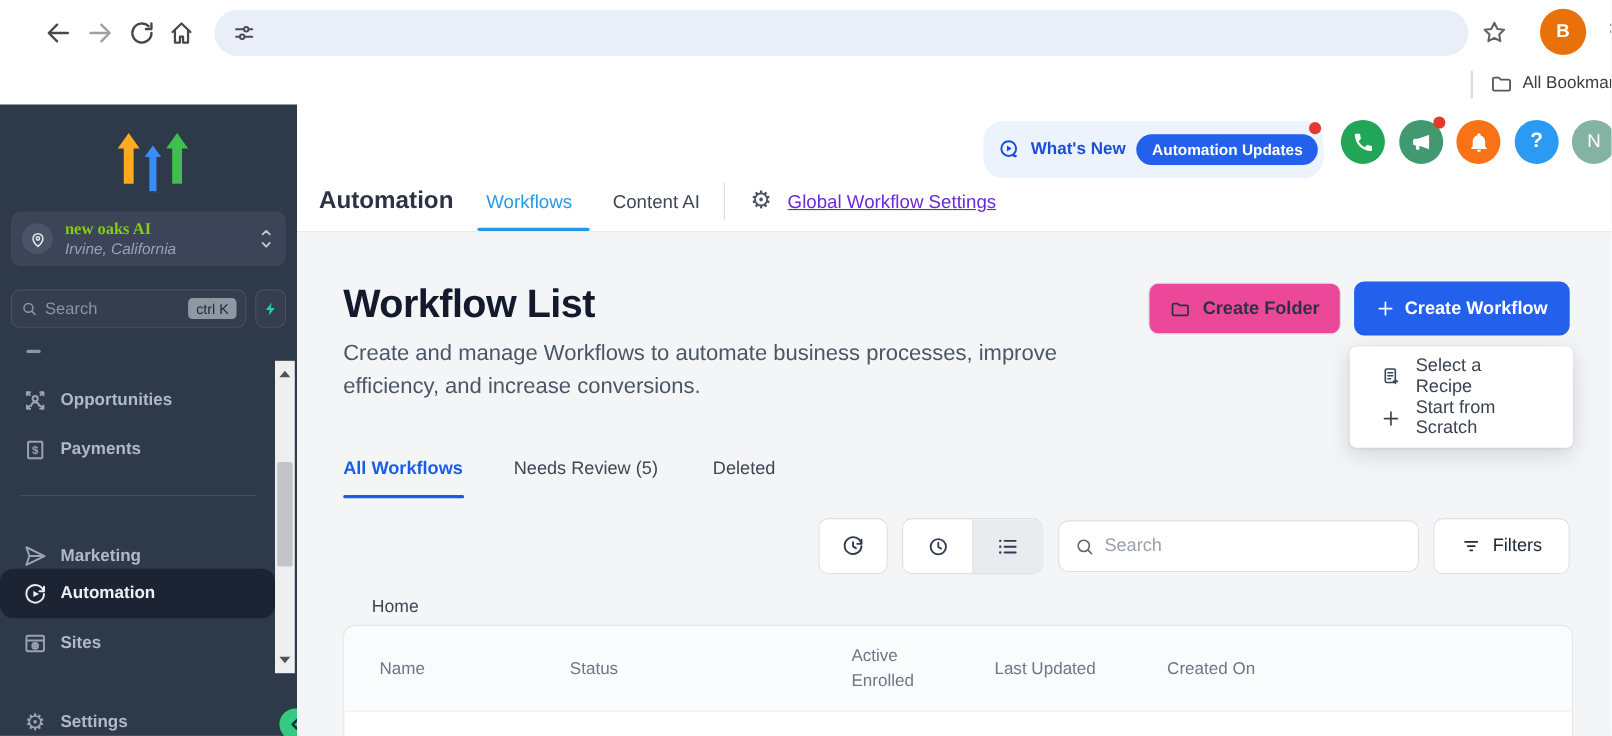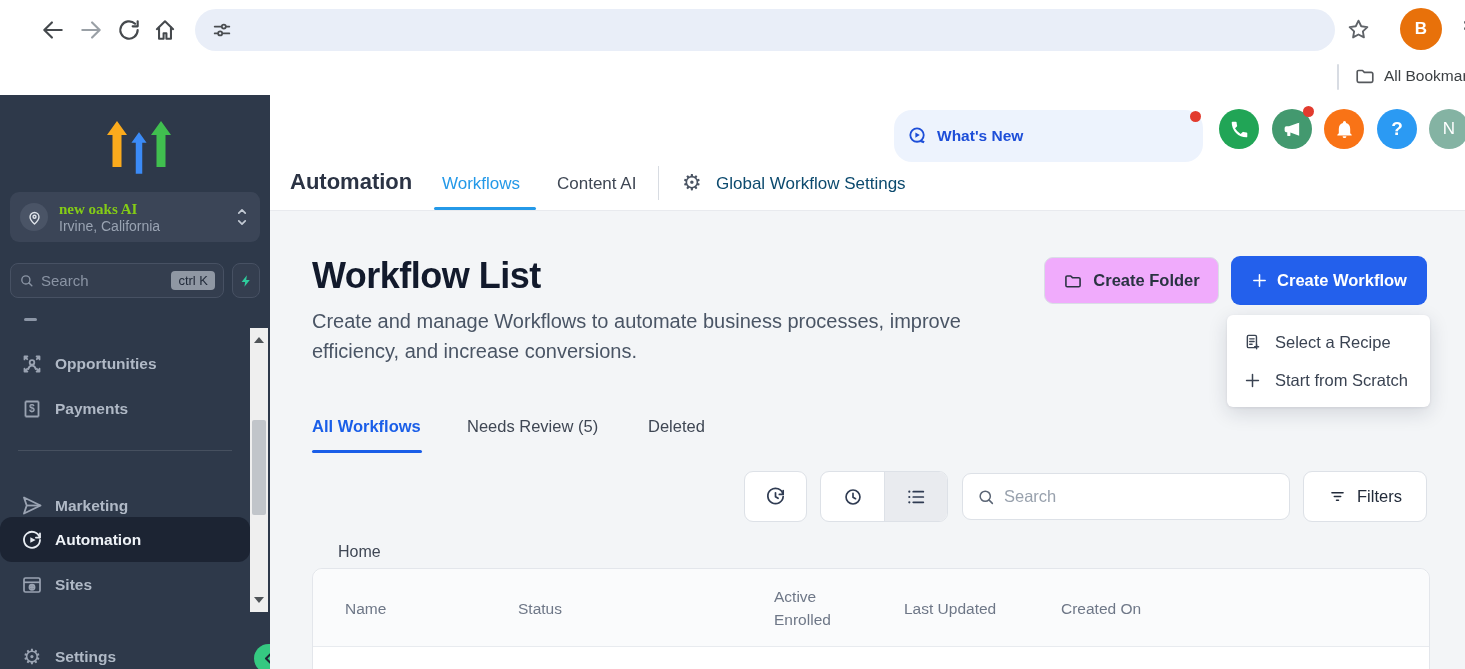--- a/index.html
+++ b/index.html
@@ -31,21 +31,21 @@
 
   
   .sidebar { position:absolute; left:0; top:95px; width:270px; height:574px; background:var(--sidebar-bg,#2e394a); overflow:hidden; }
   .logo { position:absolute; left:106px; top:24px; }
   .account { position:absolute; left:10px; top:97px; width:250px; height:50px; border-radius:9px;
              background:var(--account-box,#3b4557); display:flex; align-items:center; padding:0 10px; cursor:pointer; }
   .acct-ic { width:28px; height:28px; border-radius:50%; background:#4a5466; color:#dfe4ea;
              display:flex; align-items:center; justify-content:center; flex:0 0 auto; }
   .acct-text { margin-left:11px; flex:1 1 auto; min-width:0; }
   .acct-name { color:#84cc16; font-size:15px; font-weight:700; line-height:18px;font-family:Liberation Serif, serif; }
-  .acct-loc { color:#99a3b2; font-size:14px; line-height:17px; }
+  .acct-loc { color:#99a3b2; font-size:14px; line-height:17px;font-style:italic; }
   .acct-chev { color:#c3cad4; width:16px; height:22px; }
   .sb-search { position:absolute; left:10px; top:168px; width:214px; height:35px; border-radius:8px;
                background:#343e4f; border:1px solid #475163; display:flex; align-items:center; padding:0 8px; }
   .sb-search input { background:transparent; border:none; outline:none; color:#c7cdd6; font-size:15px;
                      font-family:"Liberation Sans",sans-serif; width:100px; margin-left:7px; }
   .sb-search input::placeholder { color:#8a94a4; }
   .kbd { margin-left:auto; background:#8f97a3; color:#222b3a; font-size:13px; padding:2px 7px; border-radius:4px; }
   .bolt-btn { position:absolute; left:232px; top:168px; width:28px; height:35px; border-radius:8px;
               background:#343e4f; border:1px solid #475163; display:flex; align-items:center; justify-content:center; }
   .partial-dash { position:absolute; left:24px; top:223px; width:13px; height:3px; border-radius:2px; background:#8c96a6; }
@@ -80,34 +80,34 @@
   .hdr-circle { position:absolute; top:14px; width:40px; height:40px; border-radius:50%;
                 display:flex; align-items:center; justify-content:center; color:#fff; }
   .hdr-circle svg { width:21px; height:21px; }
   .hdr-title { position:absolute; left:20px; top:74px; font-size:22px; font-weight:600; color:#2b3344; }
   .top-tab { position:absolute; top:79px; font-size:17px; color:#3f4754; font-weight:500; cursor:pointer; white-space:nowrap; }
   .top-tab.active { color:var(--tab-blue,#2499e8); }
   .top-tab-underline { position:absolute; left:164px; top:112px; width:102px; height:3px;
                        background:var(--tab-blue,#2499e8); border-radius:2px; }
   .hdr-vdivider { position:absolute; left:388px; top:71px; width:1px; height:34px; background:#d8dce2; }
   .hdr-gear { position:absolute; left:412px; top:76px; color:#4a5463; }
-  .hdr-settings { position:absolute; left:446px; top:79px; font-size:17px; color:#0c4a6e; cursor:pointer; white-space:nowrap; }
+  .hdr-settings { position:absolute; left:446px; top:79px; font-size:17px; color:#6d28d9; cursor:pointer; white-space:nowrap;text-decoration:underline; }
 
   
   .mainbody { position:absolute; left:270px; top:211px; width:1195px; height:458px; background:var(--body-bg,#f3f5f7); }
   .page-title { position:absolute; left:42px; top:44px; font-size:36px; font-weight:600; color:#121a2c; letter-spacing:-0.5px; }
   .page-sub { position:absolute; left:42px; top:95px; width:710px; font-size:20px; line-height:30px; color:#4a5565; }
   .btn { display:flex; align-items:center; justify-content:center; border-radius:9px; cursor:pointer; }
-  .btn-folder { position:absolute; left:774px; top:46px; width:175px; height:47px; background:#f0abfc;
+  .btn-folder { position:absolute; left:774px; top:46px; width:175px; height:47px; background:#ec4899;
                 border:1px solid #d9dee6; color:#2a3342; font-size:16.5px; font-weight:600; gap:10px; }
   .btn-create { position:absolute; left:961px; top:45px; width:196px; height:49px;
                 background:var(--accent-blue,#2360ec); color:#fff; font-size:16.5px; font-weight:600; gap:9px; }
   .dropdown { position:absolute; left:957px; top:104px; width:203px; height:92px; background:#fff; border-radius:6px;
               box-shadow:0 6px 20px rgba(20,30,55,.14), 0 1px 3px rgba(20,30,55,.08); z-index:20; padding:8px 0; }
-  .dd-item { height:38px; display:flex; align-items:center; padding:0 16px; gap:13px;
+  .dd-item { height:38px; display:flex; align-items:center; padding:0 28px; gap:13px;
              color:#3a4352; font-size:16.5px; cursor:pointer; }
   .dd-item svg { color:#3a4352; flex:0 0 auto; }
   .inner-tab { position:absolute; top:206px; font-size:16.5px; color:#3f4754; font-weight:500; cursor:pointer; white-space:nowrap; }
   .inner-tab.active { color:var(--link-blue,#1a5ee8); font-weight:600; }
   .inner-tab-underline { position:absolute; left:42px; top:239px; width:110px; height:3px;
                          background:var(--link-blue,#1a5ee8); border-radius:2px; }
   .toolbtn { position:absolute; top:260px; height:51px; background:#fff; border:1px solid #dde1e7; border-radius:9px;
              display:flex; align-items:center; justify-content:center; color:#2f3b52; cursor:pointer; }
   .seg { position:absolute; left:550px; top:260px; width:128px; height:51px; border:1px solid #dde1e7;
          border-radius:9px; background:#fff; display:flex; overflow:hidden; }
@@ -281,20 +281,23 @@
 </div>
 
 <div class="appheader">
   <div class="wn-pill">
     <svg class="wn-ic" viewBox="0 0 24 24" fill="none" stroke="currentColor" stroke-width="1.9" stroke-linejoin="round">
         <circle cx="11.5" cy="10.5" r="7"></circle>
         <polygon points="9.8,7.7 14.4,10.5 9.8,13.3" fill="currentColor" stroke="none"></polygon>
         <path d="M15.5 15.5l4 1.5-1.2 2-3.5-1.3z" fill="currentColor" stroke="none"></path>
       </svg>
     <span class="wn-text">What's New</span>
+    <span class="updates-pill">
+      <span>Automation Updates</span>
+    </span>
     <span class="reddot" style="right:2px; top:1px"></span>
   </div>
 
   <div class="hdr-circle" style="left:949px; background:var(--phone-green,#21a556)">
     <svg viewBox="0 0 24 24" fill="#fff">
         <path d="M6.9 10.7a15.6 15.6 0 0 0 6.4 6.4l2.1-2.1a1 1 0 0 1 1-.25 11 11 0 0 0 3.5.56 1 1 0 0 1 1 1v3.6a1 1 0 0 1-1 1A17 17 0 0 1 3.1 4a1 1 0 0 1 1-1h3.6a1 1 0 0 1 1 1 11 11 0 0 0 .57 3.5 1 1 0 0 1-.25 1z"></path>
       </svg>
   </div>
   <div class="hdr-circle" style="left:1002px; background:var(--megaphone-green,#43996f)">
     <svg viewBox="0 0 24 24" fill="#fff">

